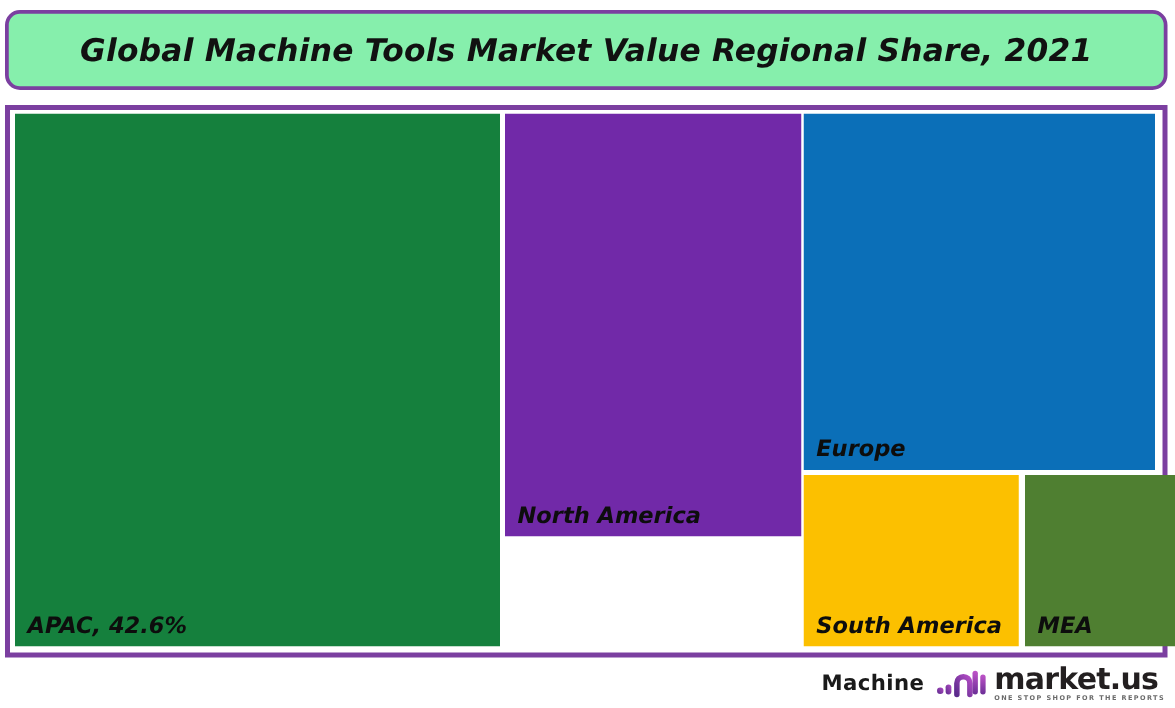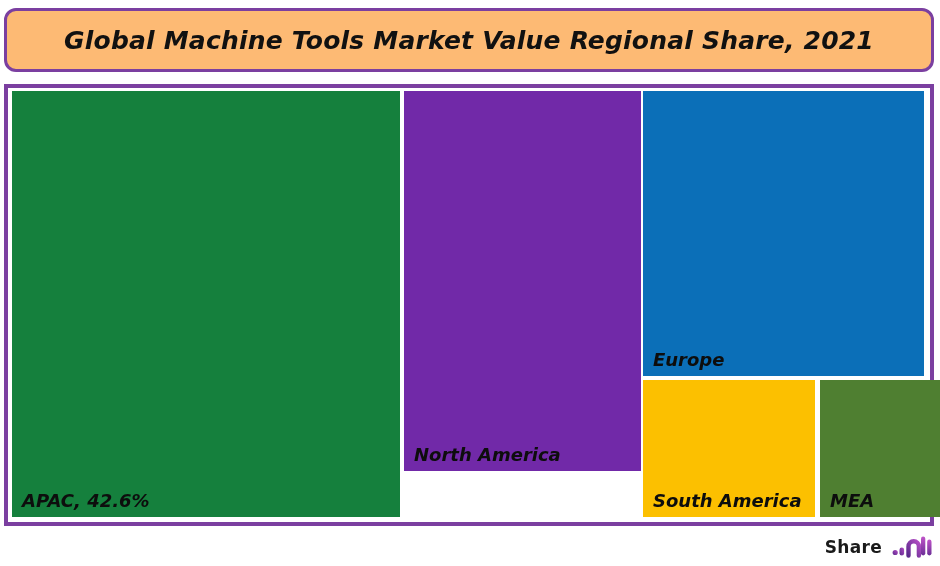--- a/index.html
+++ b/index.html
@@ -72,21 +72,21 @@
     font-size: 18px;
     font-weight: bold;
     font-style: italic;
     color: #0d0d0d;
     white-space: nowrap;
     line-height: 1.1;
   }
 
   
   #tile-apac          { left: 4px;   top: 3px;   width: 388px; height: 426px; }
-  #tile-north-america { left: 396px; top: 3px;   width: 237px; height: 380px; }
+  #tile-north-america { left: 396px; top: 3px;   width: 237px; height: 338px; }
   #tile-europe        { left: 635px; top: 3px;   width: 281px; height: 285px; }
   #tile-south-america { left: 635px; top: 292px; width: 172px; height: 137px; }
   #tile-mea           { left: 812px; top: 292px; width: 122px; height: 137px; }
 
   
   #source-row {
     position: absolute;
     right: 8px;
     top: 530px;
     height: 34px;
@@ -127,21 +127,21 @@
     font-weight: bold;
     color: #6b6b6b;
     letter-spacing: 1.15px;
     margin-top: 2px;
     text-align: right;
   }
 </style>
 </head>
 <body>
 
-<div id="title-banner" style="background: #fdba74; border-color: rgb(123, 63, 160);">
+<div id="title-banner" style="background: #86efac; border-color: rgb(123, 63, 160);">
   <div id="title-text">Global Machine Tools Market Value Regional Share, 2021</div>
 </div>
 
 <div id="chart-frame" style="border-color: rgb(123, 63, 160);">
   <div id="treemap">
 
     <div class="tile" id="tile-apac" style="background: #15803d;">
       <span class="tile-label">APAC, 42.6%</span>
     </div>
 
@@ -158,33 +158,37 @@
     </div>
 
     <div class="tile" id="tile-mea" style="background: rgb(79, 127, 49);">
       <span class="tile-label">MEA</span>
     </div>
 
   </div>
 </div>
 
 <div id="source-row">
-  <span id="source-label">Share</span>
+  <span id="source-label">Machine</span>
   <span id="brand-logo">
     <svg id="brand-mark" width="40" height="28" viewBox="0 0 40 28" xmlns="http://www.w3.org/2000/svg">
       <defs>
         <linearGradient id="gradA" x1="0" y1="1" x2="1" y2="0">
           <stop offset="0%" stop-color="#5B2A8C"></stop>
           <stop offset="100%" stop-color="#B24CC4"></stop>
         </linearGradient>
         <linearGradient id="gradB" x1="0" y1="1" x2="0" y2="0">
           <stop offset="0%" stop-color="#6B2E96"></stop>
           <stop offset="100%" stop-color="#C054C9"></stop>
         </linearGradient>
       </defs>
       <circle cx="3.2" cy="19.5" r="2.6" fill="url(#gradA)"></circle>
       <rect x="7.5" y="14.5" width="4.6" height="8" rx="2.3" fill="url(#gradA)"></rect>
       <path d="M16.5 22.5 V13.5 a5.2 5.2 0 0 1 10.4 0 V22.5" fill="none" stroke="url(#gradA)" stroke-width="4.4" stroke-linecap="round"></path>
       <rect x="29.0" y="3.5" width="4.3" height="19" rx="2.15" fill="url(#gradB)"></rect>
       <rect x="35.2" y="6.5" width="4.3" height="16" rx="2.15" fill="url(#gradB)"></rect>
     </svg>
+    <span id="brand-text-wrap">
+      <span id="brand-name">market.us</span>
+      <span id="brand-tagline">ONE STOP SHOP FOR THE REPORTS</span>
+    </span>
   </span>
 </div>
 
 </body></html>

